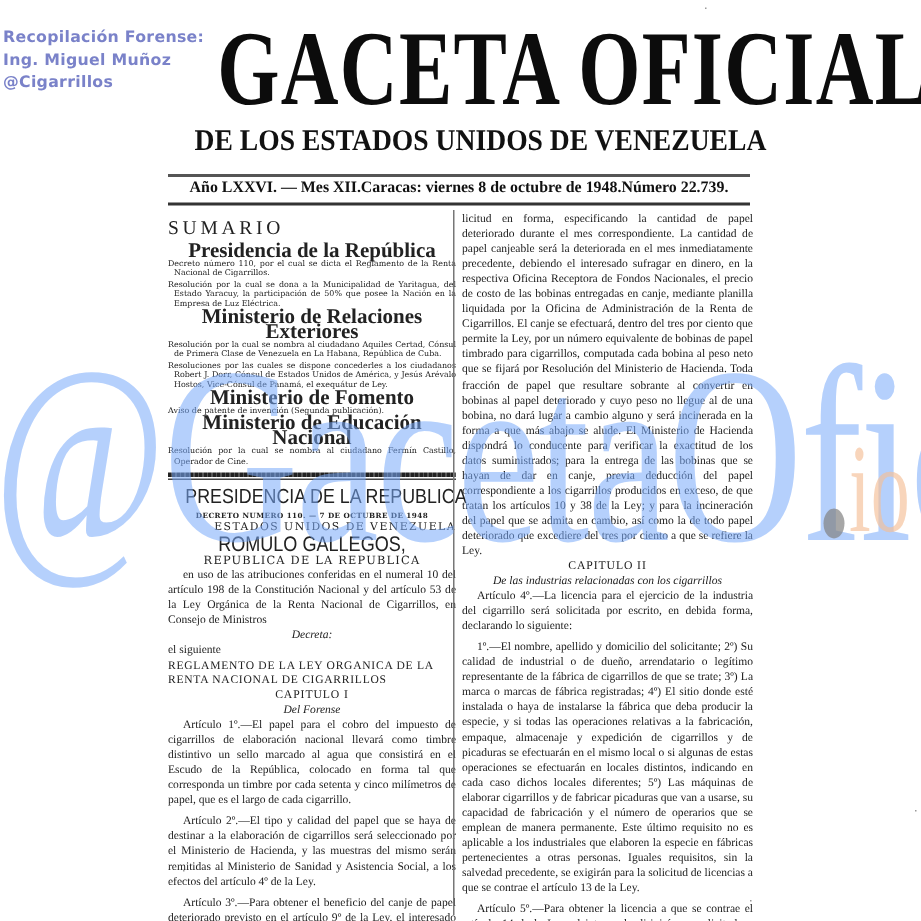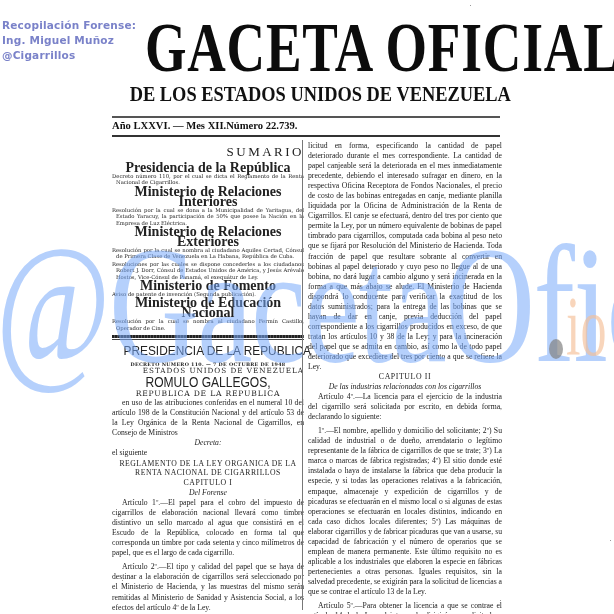--- a/index.html
+++ b/index.html
@@ -32,39 +32,39 @@
     font-family: "Liberation Serif", serif; font-weight: bold;
     font-size: 20px; line-height: 24px; text-align: center;
     transform: scaleX(0.92); transform-origin: center top;
     color: #111; white-space: nowrap;
   }
   .rule { position: absolute; left: 112px; width: 388px; height: 1px; background: #444; }
   .rule.r1 { top: 116px; height: 2px; background: #555; }
   .rule.r2 { top: 135px; height: 2px; background: #333; }
   .dateline {
     position: absolute; left: 112px; top: 119px; width: 388px;
-    display: flex; justify-content: flex-start;
+    display: flex; justify-content: center;
     font-family: "Liberation Serif", serif; font-weight: bold; font-size: 10.6px;
     line-height: 14px; white-space: nowrap;
   }
 
   
   .col-left {
     position: absolute; left: 112px; top: 142px; width: 192px;
     font-size: 5.4px; line-height: 6.4px; color: #222;
   }
   .col-sep { position: absolute; left: 302px; top: 140px; width: 1px; height: 470px; background: #777; }
   .col-right {
     position: absolute; left: 308px; top: 141px; width: 194px;
     font-family: "Liberation Serif", serif;
     font-size: 7.7px; line-height: 10.05px; color: #1a1a1a; text-align: justify;
   }
 
   .sumario-title {
-    text-align: right; font-family: "Liberation Serif", serif;
+    text-align: left; font-family: "Liberation Serif", serif;
     font-size: 13px; letter-spacing: 2.5px; line-height: 16px; margin: 2px 0 3px;
   }
   .min-head {
     text-align: center; font-weight: bold; font-family: "Liberation Serif", serif;
     font-size: 14px; line-height: 10px; margin-top: 1px;
   }
   .min-text { font-size: 5.3px; line-height: 6.4px; text-align: justify; padding-left: 4px; text-indent: -4px; margin-bottom: 1px; }
 
   .thick-rule { height: 3px; background: repeating-linear-gradient(90deg,#222 0 2px,#555 2px 3px); margin: 4px 0 1px; }
   .thin-rule { height: 1px; background: #444; margin-bottom: 3px; }
@@ -83,21 +83,21 @@
     white-space: nowrap;
   }
   .presidente { text-align: center; font-size: 7.6px; line-height: 9px; letter-spacing: 0.8px; }
   .body-text {
     font-family: "Liberation Serif", serif;
     font-size: 7.7px; line-height: 10.05px; text-align: justify;
   }
   .indent { text-indent: 10px; }
   .italic-center { text-align: center; font-style: italic; font-family: "Liberation Serif", serif; font-size: 7.7px; line-height: 10px; }
   .reglamento {
-    text-align: center; font-family: "Liberation Serif", serif; font-size: 7.7px; line-height: 9.8px; letter-spacing: 0.5px;
+    text-align: left; font-family: "Liberation Serif", serif; font-size: 7.7px; line-height: 9.8px; letter-spacing: 0.5px;
   }
   .capitulo { text-align: center; font-family: "Liberation Serif", serif; font-size: 7.8px; line-height: 10px; letter-spacing: 0.6px; }
   .para { margin: 0; }
   .para + .para { margin-top: 4px; }
 
   
   .wm {
     position: absolute; left: 0; top: 232px; width: 614px; height: 150px;
     pointer-events: none; z-index: 4; white-space: nowrap;
   }
@@ -130,33 +130,33 @@
     <div>Ing. Miguel Muñoz</div>
     <div>@Cigarrillos</div>
   </div>
 
   <div class="masthead-title">GACETA OFICIAL</div>
   <div class="masthead-sub">DE LOS ESTADOS UNIDOS DE VENEZUELA</div>
 
   <div class="rule r1"></div>
   <div class="dateline">
     <span>Año LXXVI. — Mes XII.</span>
+    <span>Caracas: viernes 8 de octubre de 1948.</span>
     <span>Número 22.739.</span>
   </div>
   <div class="rule r2"></div>
 
   <div class="col-left">
     <div class="sumario-title">SUMARIO</div>
 
     <div>
       <div class="min-head">Presidencia de la República</div>
       <div class="min-text">Decreto número 110, por el cual se dicta el Reglamento de la Renta Nacional de Cigarrillos.</div>
     </div>
     <div>
-      <div class="min-head">Ministerio de Relaciones Interiores</div>
       <div class="min-text">Resolución por la cual se dona a la Municipalidad de Yaritagua, del Estado Yaracuy, la participación de 50% que posee la Nación en la Empresa de Luz Eléctrica.</div>
     </div>
     <div>
       <div class="min-head">Ministerio de Relaciones Exteriores</div>
       <div class="min-text">Resolución por la cual se nombra al ciudadano Aquiles Certad, Cónsul de Primera Clase de Venezuela en La Habana, República de Cuba.</div>
       <div class="min-text">Resoluciones por las cuales se dispone concederles a los ciudadanos Robert J. Dorr, Cónsul de Estados Unidos de América, y Jesús Arévalo Hostos, Vice-Cónsul de Panamá, el exequátur de Ley.</div>
     </div>
     <div>
       <div class="min-head">Ministerio de Fomento</div>
       <div class="min-text">Aviso de patente de invención (Segunda publicación).</div>

